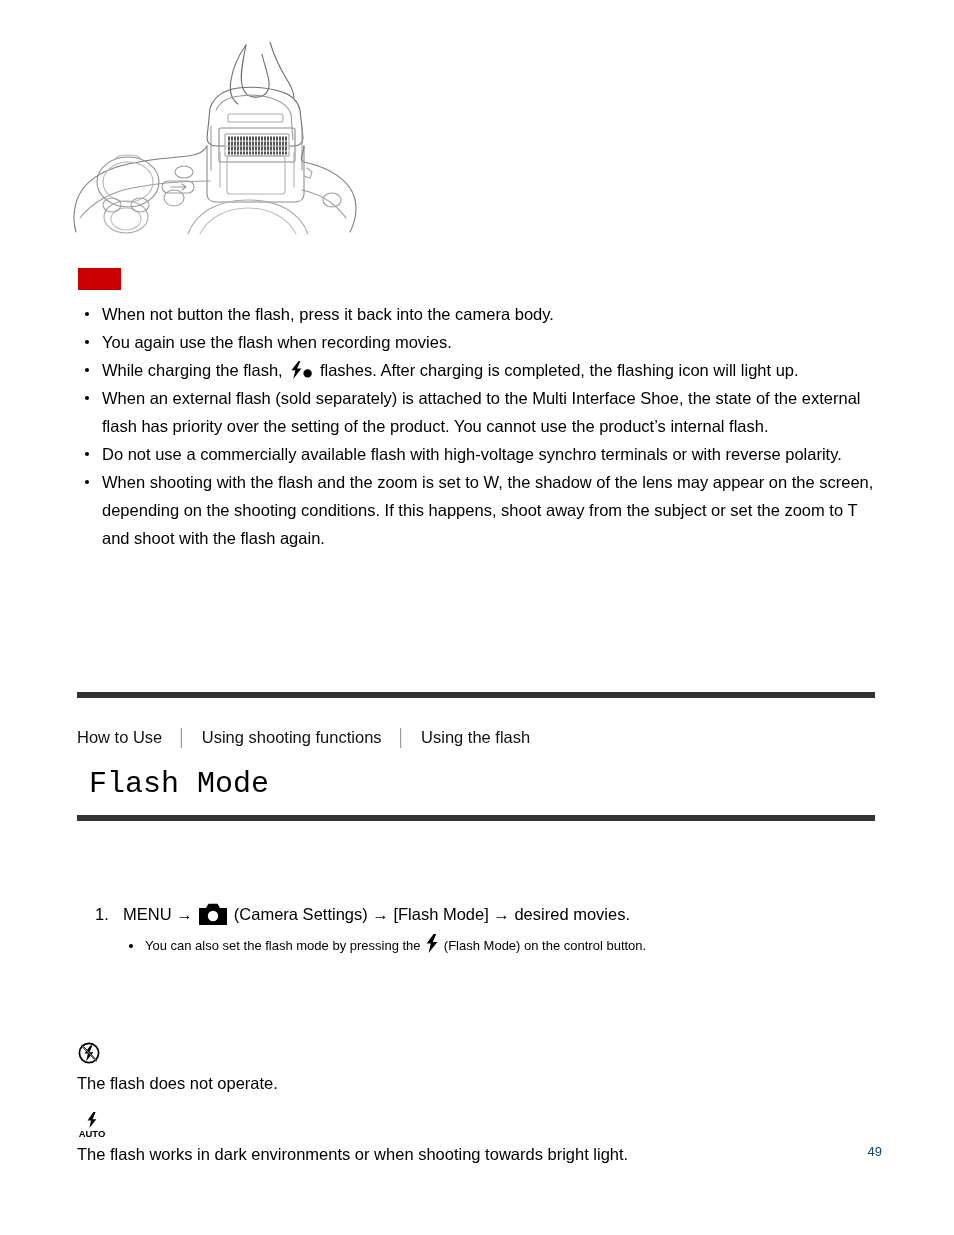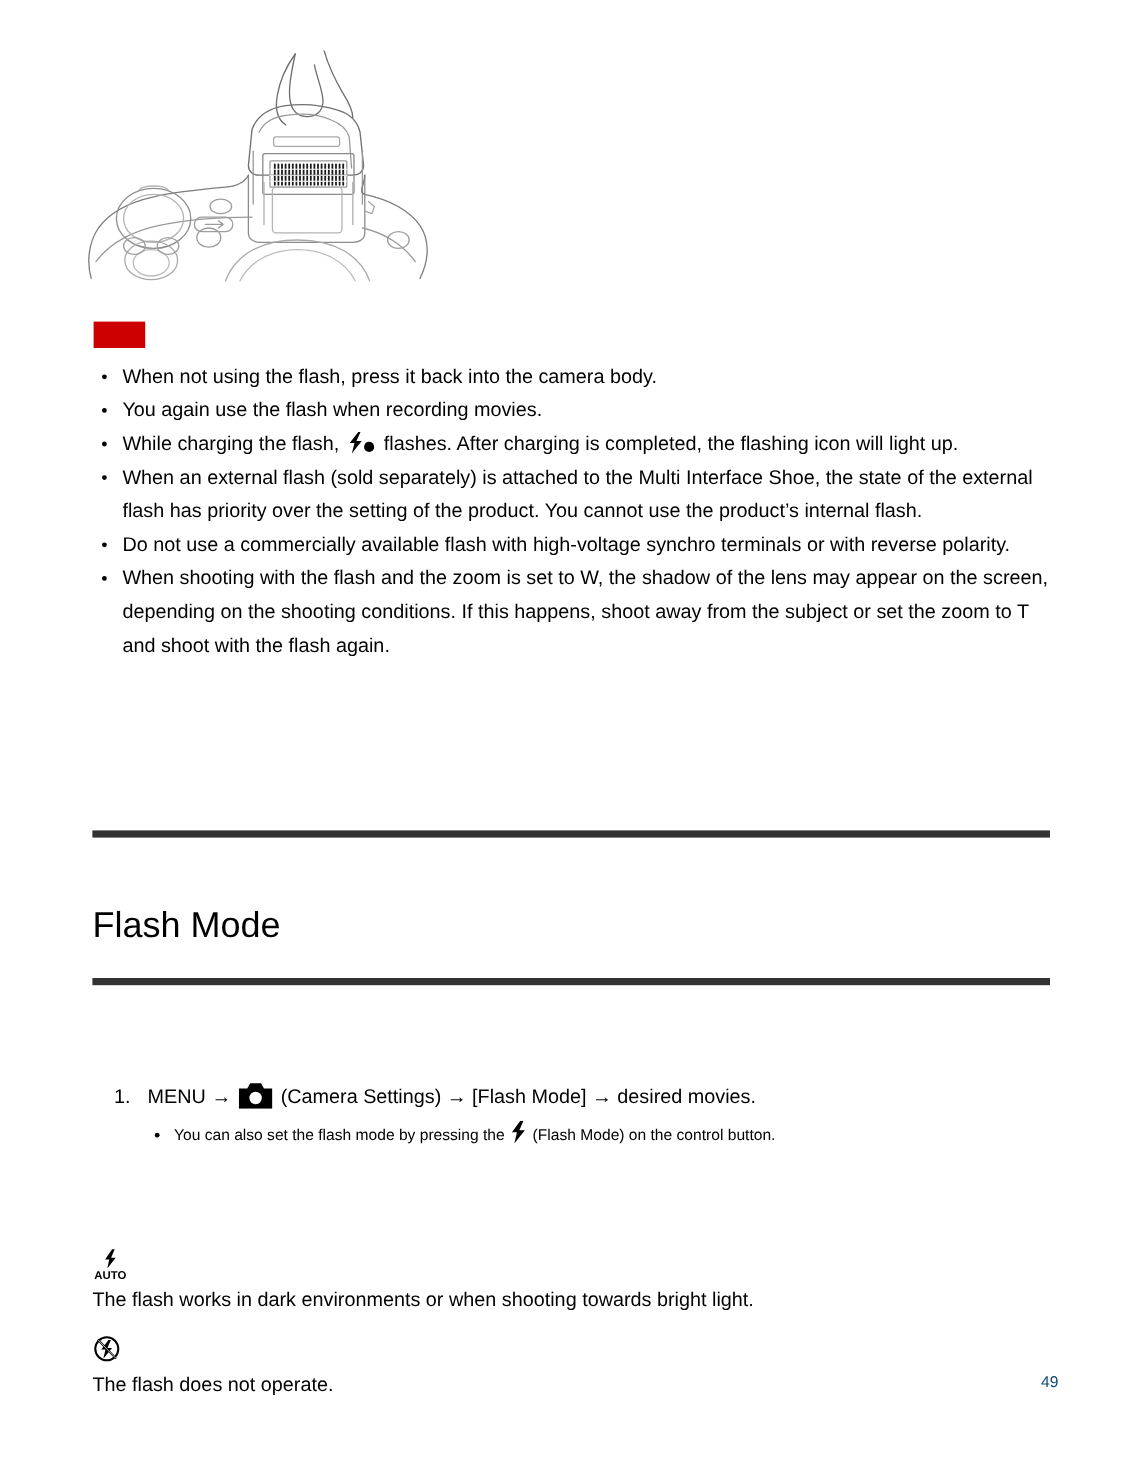--- a/index.html
+++ b/index.html
@@ -122,21 +122,22 @@
   
   .page-title {
     position: absolute;
     left: 77px;
     top: 752px;
     font-size: 30px;
     line-height: 40px;
     font-weight: normal;
     letter-spacing: 0px;
     color: #000;
-    margin: 0;
+    margin: 12px;
+    font-family: Liberation Mono, monospace;
   }
 
   
   .intro {
     position: absolute;
     left: 77px;
     top: 846px;
     font-size: 16.5px;
     line-height: 24px;
   }
@@ -304,39 +305,46 @@
       <path d="M237 126 L242 130 L240 136 L234 134" stroke="#a5a5a5"></path>
     </svg>
   </div>
 
   <div class="note-marker">
     <span class="note-marker-label"></span>
   </div>
 
   <div class="note-list">
     <ul>
-      <li><span>When not using the flash, press it back into the camera body.</span></li>
+      <li><span>When not button the flash, press it back into the camera body.</span></li>
       <li><span>You again use the flash when recording movies.</span></li>
       <li><span>While charging the flash,</span>
         <span class="icon-inline icon-bolt-dot">
           <svg width="24" height="18" viewBox="0 0 24 18" xmlns="http://www.w3.org/2000/svg">
             <path d="M9.6 0 L2.4 9.2 L6.4 9.2 L4.2 18 L12.4 7.6 L8.1 7.6 L11.4 0 Z" fill="#000"></path>
             <circle cx="18.6" cy="12.4" r="4.2" fill="#000"></circle>
           </svg>
         </span>
         <span>flashes. After charging is completed, the flashing icon will light up.</span>
       </li>
       <li><span>When an external flash (sold separately) is attached to the Multi Interface Shoe, the state of the external flash has priority over the setting of the product. You cannot use the product’s internal flash.</span></li>
       <li><span>Do not use a commercially available flash with high-voltage synchro terminals or with reverse polarity.</span></li>
       <li><span>When shooting with the flash and the zoom is set to W, the shadow of the lens may appear on the screen, depending on the shooting conditions. If this happens, shoot away from the subject or set the zoom to T and shoot with the flash again.</span></li>
     </ul>
   </div>
 
   <div class="rule rule-top"></div>
 
+  <div class="breadcrumb">
+    <span class="crumb">How to Use</span>
+    <span class="sep">│</span>
+    <span class="crumb">Using shooting functions</span>
+    <span class="sep">│</span>
+    <span class="crumb">Using the flash</span>
+  </div>
 
   <h1 class="page-title">Flash Mode</h1>
 
   <div class="rule rule-bottom"></div>
 
 
   <div class="steps">
     <ol>
       <li>
         <span>MENU →</span>
@@ -359,37 +367,37 @@
           </li>
         </ul>
       </li>
     </ol>
   </div>
 
   <div class="modes">
 
     <div class="mode-entry">
       <span class="mode-icon">
-        <svg width="30" height="28" viewBox="0 0 30 28" xmlns="http://www.w3.org/2000/svg">
-          <path d="M16.4 1 L10.6 9.6 L14 9.6 L12.4 17 L19.4 8.2 L15.6 8.2 L18.6 1 Z" fill="#000"></path>
-          <text x="15" y="26" font-family="'Liberation Sans', sans-serif" font-size="9.5" font-weight="bold" text-anchor="middle" fill="#000">AUTO</text>
-        </svg>
-      </span>
-      <div class="mode-desc">The flash works in dark environments or when shooting towards bright light.</div>
-    </div>
-
-    <div class="mode-entry">
-      <span class="mode-icon">
         <svg width="24" height="26" viewBox="0 0 24 26" xmlns="http://www.w3.org/2000/svg">
           <circle cx="12" cy="13" r="9.6" fill="none" stroke="#000" stroke-width="1.7"></circle>
           <path d="M13.4 5.6 L7.4 13.6 L10.9 13.6 L9.1 21.2 L16.4 12.3 L12.5 12.3 L15.4 5.6 Z" fill="#000"></path>
           <line x1="4.4" y1="5.2" x2="19.8" y2="21.2" stroke="#000" stroke-width="1.7"></line>
           <line x1="4.4" y1="5.2" x2="19.8" y2="21.2" stroke="#fff" stroke-width="0.6"></line>
         </svg>
       </span>
       <div class="mode-desc">The flash does not operate.</div>
     </div>
 
+    <div class="mode-entry">
+      <span class="mode-icon">
+        <svg width="30" height="28" viewBox="0 0 30 28" xmlns="http://www.w3.org/2000/svg">
+          <path d="M16.4 1 L10.6 9.6 L14 9.6 L12.4 17 L19.4 8.2 L15.6 8.2 L18.6 1 Z" fill="#000"></path>
+          <text x="15" y="26" font-family="'Liberation Sans', sans-serif" font-size="9.5" font-weight="bold" text-anchor="middle" fill="#000">AUTO</text>
+        </svg>
+      </span>
+      <div class="mode-desc">The flash works in dark environments or when shooting towards bright light.</div>
+    </div>
+
   </div>
 
   <div class="page-number">49</div>
 
 </div>
 
 </body></html>

